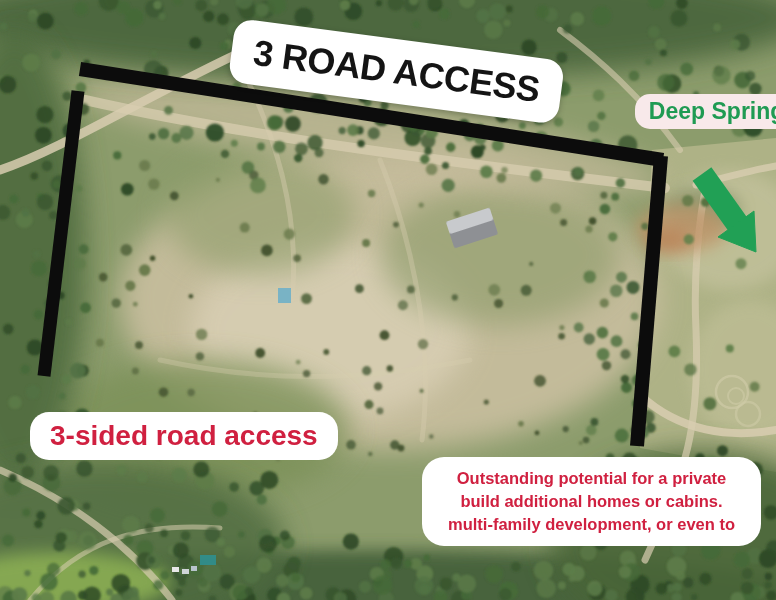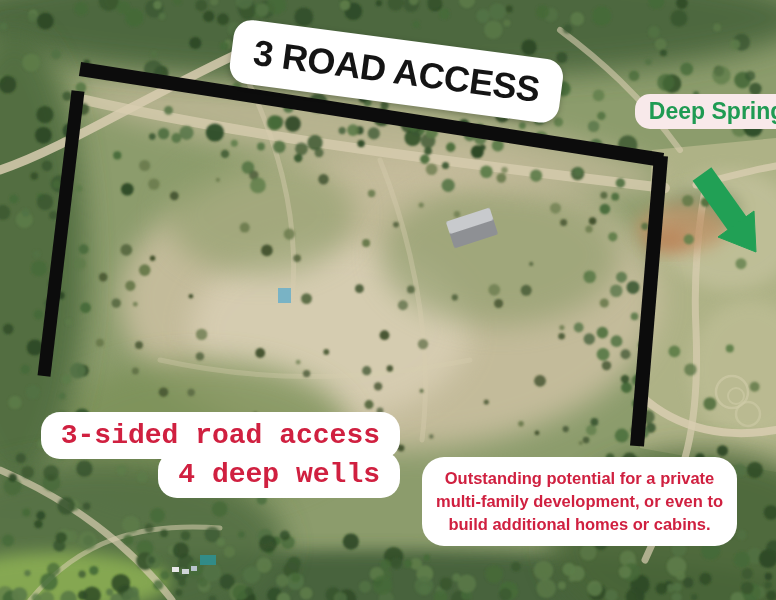--- a/index.html
+++ b/index.html
@@ -63,41 +63,40 @@
     padding:4px 14px;
     white-space:nowrap;
     font-size:23px;
     font-weight:800;
     color:var(--green);
     text-align:center;
   }
   .park-pill + .park-pill{margin-top:-7px;}
   .features{
     position:absolute;
-    left:40px;top:412px;
+    left:30px;top:412px;
     width:360px;
     z-index:3;
     display:flex;
     flex-direction:column;
-    align-items:flex-end;
-    font-family:Liberation Mono, monospace;
+    align-items:flex-start;
   }
   .feature-pill{
     background:var(--badge-white);
     border-radius:19px;
     padding:8px 20px;
     white-space:nowrap;
     font-size:28px;
     font-weight:800;
     color:var(--red);
   }
   .feature-pill + .feature-pill{margin-top:-8px;}
   .description-badge{
     left:422px;top:457px;
-    padding:10px 14px;
+    padding:10px 26px;
     border-radius:22px;
     text-align:center;
   }
   .description-badge div{
     white-space:nowrap;
     font-size:16.5px;
     line-height:23px;
     font-weight:800;
     color:var(--red);
   }
@@ -746,20 +745,19 @@
 <div class="badge title-badge">
   <span>3 ROAD ACCESS</span>
 </div>
 
 <div class="park-label">
   <div class="park-pill">Deep Springs</div>
 </div>
 
 <div class="features">
   <div class="feature-pill">3-sided road access</div>
-  <div class="feature-pill">4 deep wells</div>
 </div>
 
 <div class="badge description-badge">
   <div>Outstanding potential for a private</div>
+  <div>build additional homes or cabins.</div>
   <div>multi-family development, or even to</div>
-  <div>build additional homes or cabins.</div>
 </div>
 
 </body></html>

